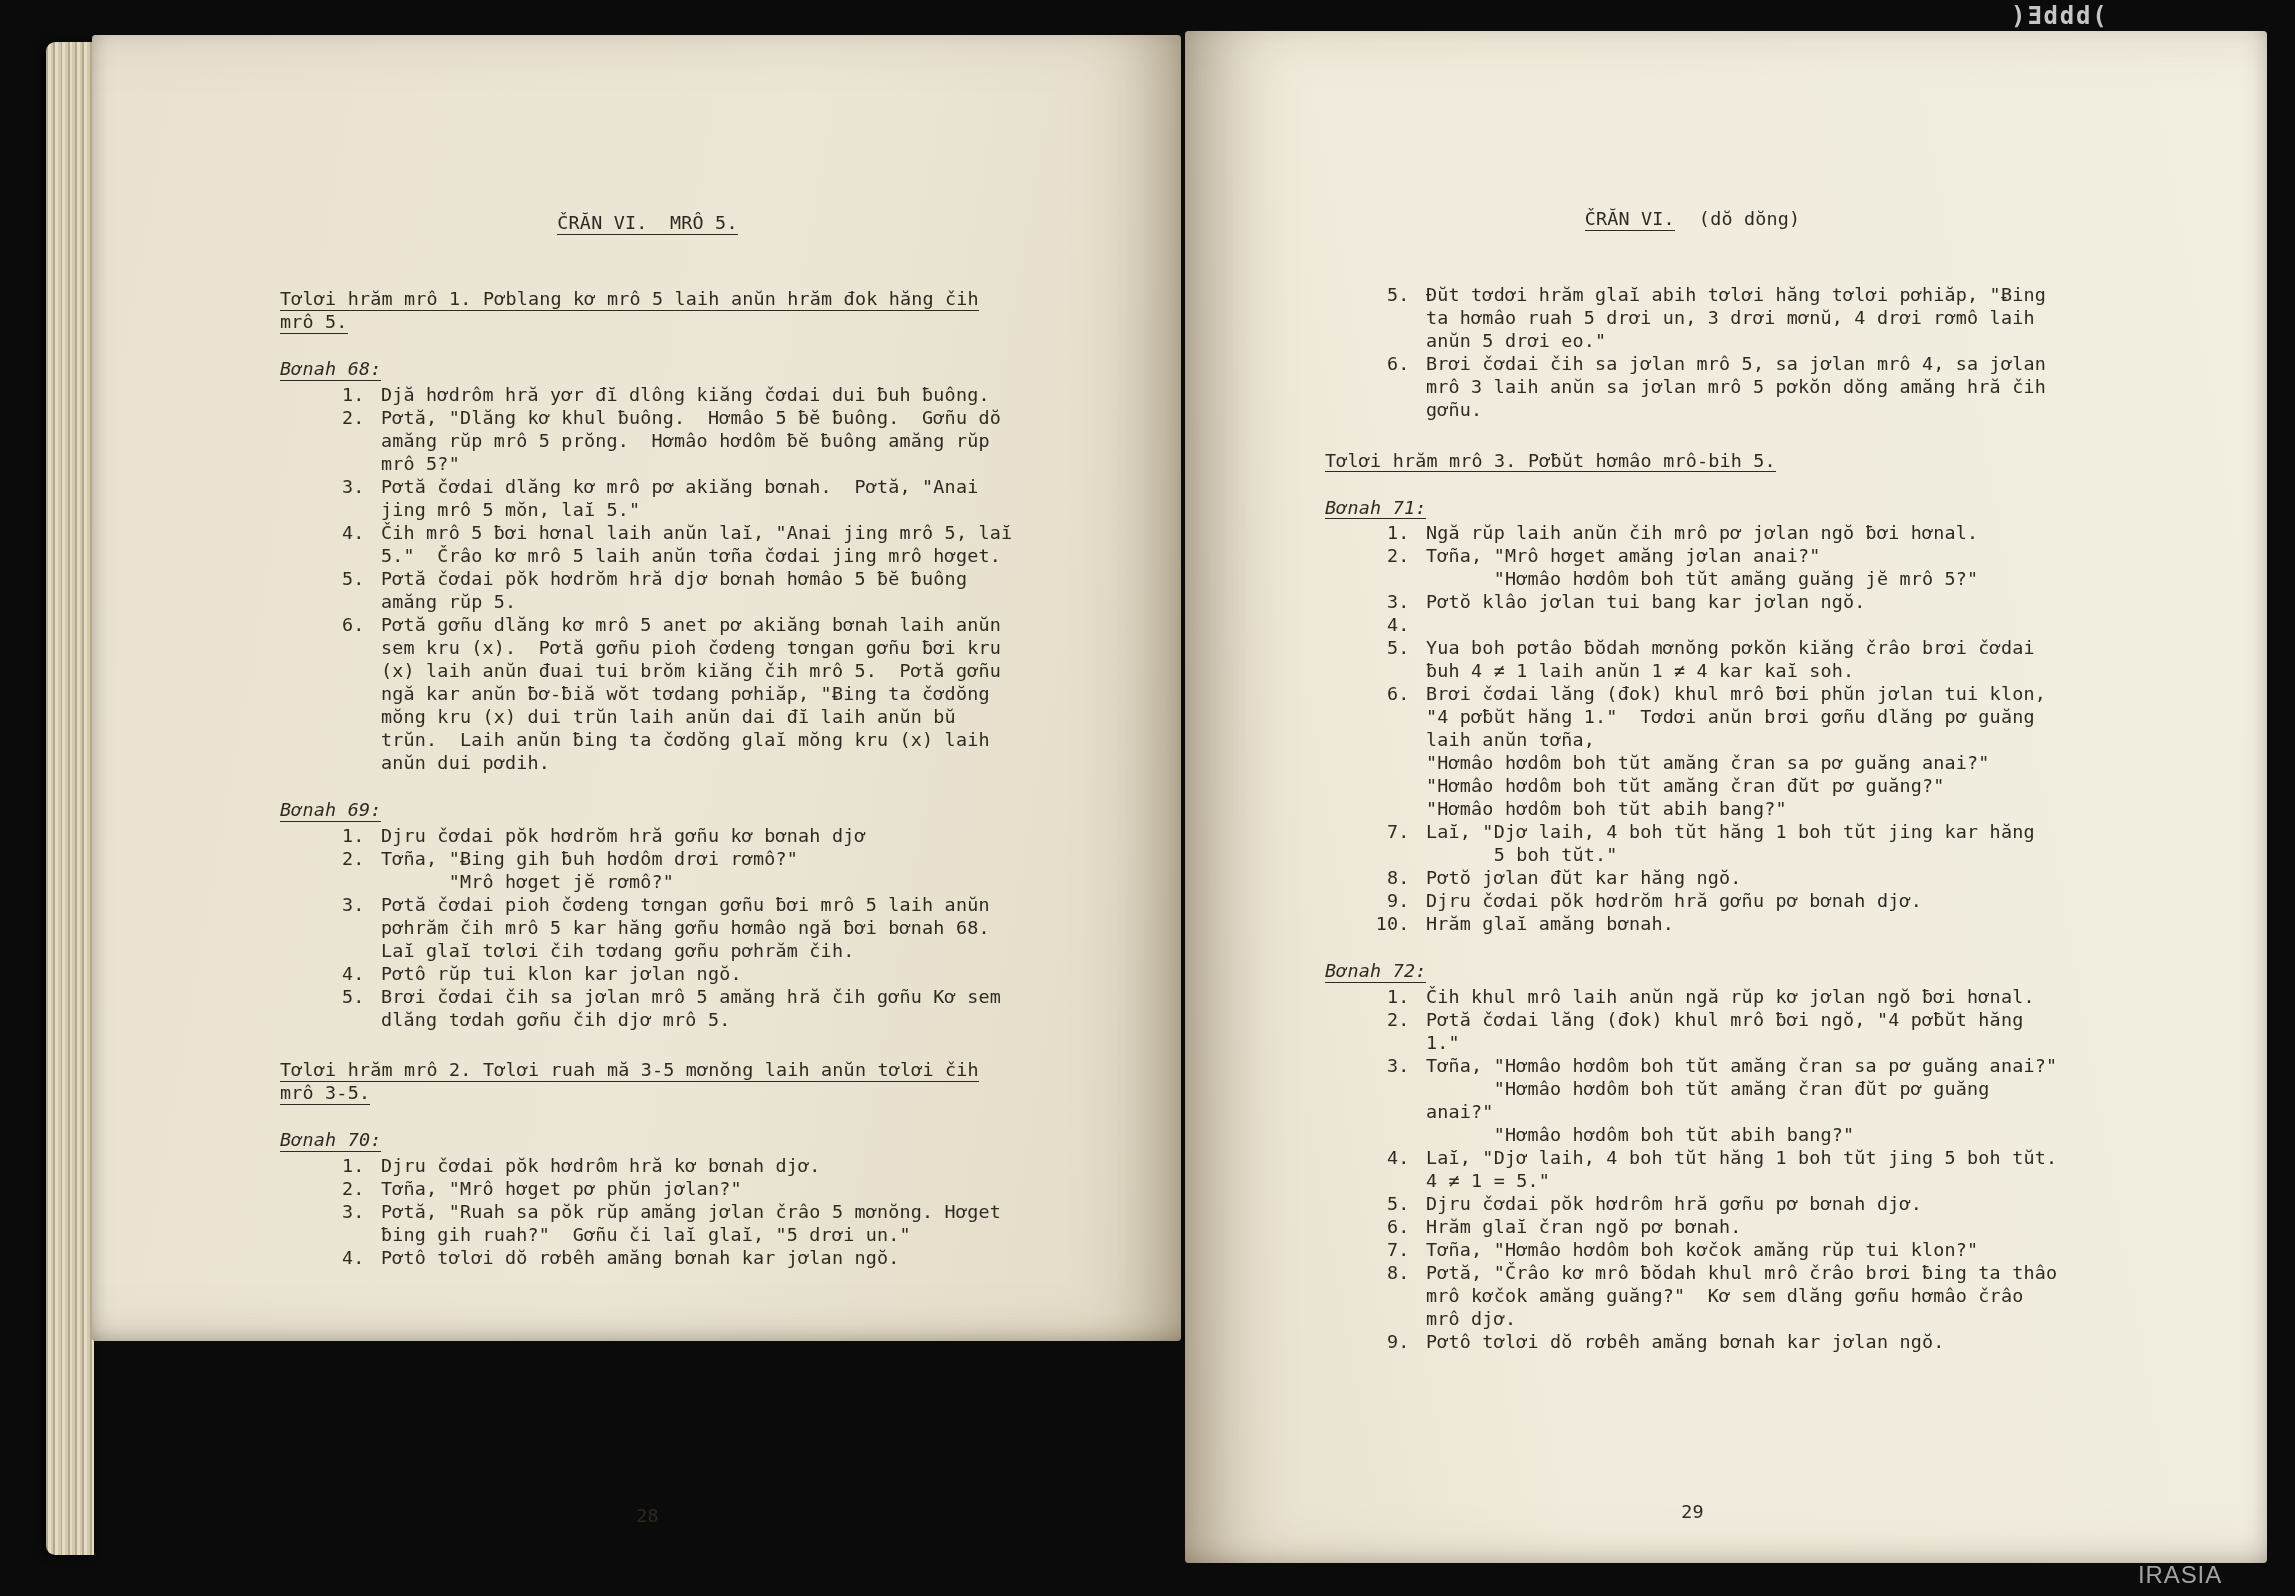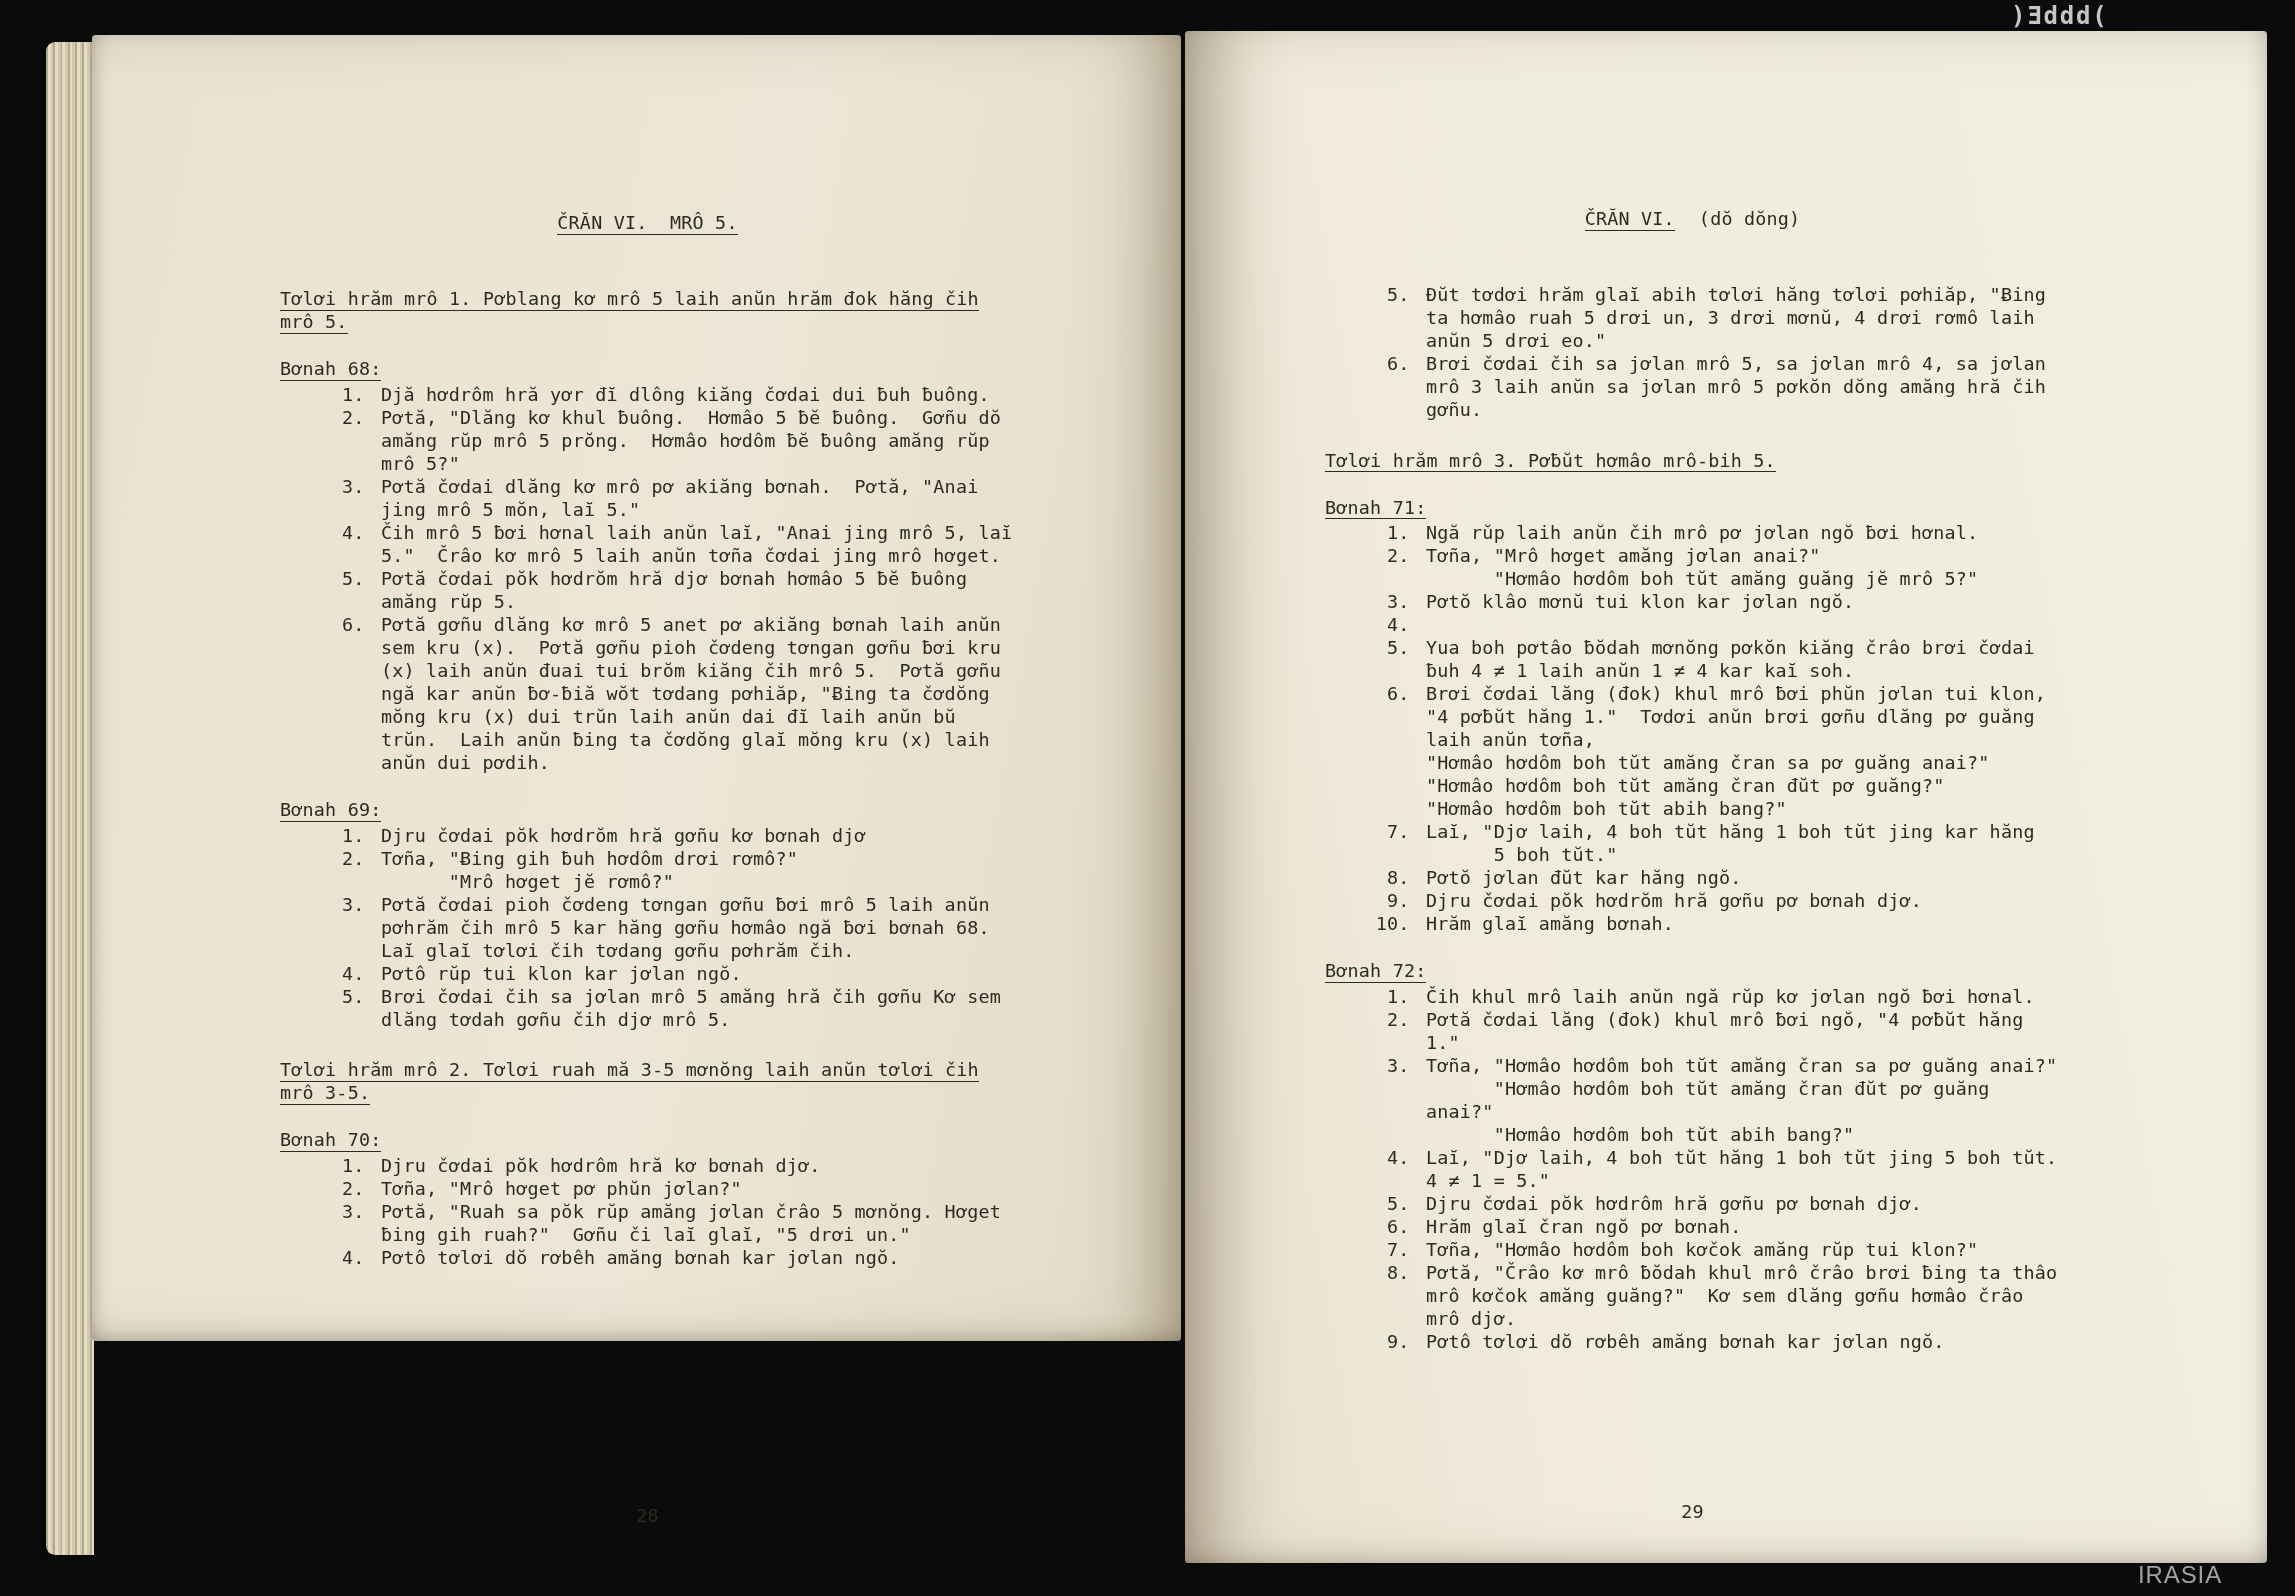--- a/index.html
+++ b/index.html
@@ -42,21 +42,21 @@
   }
   .page-left  .page-inner { left:188px; width:735px; }
   .page-right .page-inner { left:140px; width:735px; }
 
   .page-title { text-align:center; margin-bottom:53px; white-space:pre; }
   .title-rest { margin-left:24px; }
   .u { border-bottom:1.6px solid currentColor; padding-bottom:0.9px; }
 
   .heading { margin:27.5px 0 5.5px; }
   .blocks > .heading:first-child { margin-top:0; }
-  .label   { margin:24px 0 2.8px; }
+  .label   { margin:24px 0 2.8px;font-style:italic; }
 
   .item  { display:flex; }
   .num   { flex:none; width:101px; text-align:right; padding-right:16.5px; white-space:pre; }
   .ibody { flex:1; white-space:pre-wrap; }
   .cont  { white-space:pre-wrap; }
 
   .page-num {
     position:absolute; top:1293px; left:0; width:100%;
     text-align:center;
   }
@@ -177,21 +177,21 @@
         <div class="item">
           <span class="num">1.</span>
           <div class="ibody">Ngă rŭp laih anŭn čih mrô pơ jơlan ngŏ ƀơi hơnal.</div>
         </div>
         <div class="item">
           <span class="num">2.</span>
           <div class="ibody">Tơña, "Mrô hơget amăng jơlan anai?"<div class="cont">      "Hơmâo hơdôm boh tŭt amăng guăng jĕ mrô 5?"</div></div>
         </div>
         <div class="item">
           <span class="num">3.</span>
-          <div class="ibody">Pơtŏ klâo mơnŭ tui klon kar jơlan ngŏ.</div>
+          <div class="ibody">Pơtŏ klâo jơlan tui bang kar jơlan ngŏ.</div>
         </div>
         <div class="item">
           <span class="num">4.</span>
         </div>
         <div class="item">
           <span class="num">5.</span>
           <div class="ibody">Yua boh pơtâo ƀŏdah mơnŏng pơkŏn kiăng črâo brơi čơdai ƀuh 4 ≠ 1 laih anŭn 1 ≠ 4 kar kaĭ soh.</div>
         </div>
         <div class="item">
           <span class="num">6.</span>

